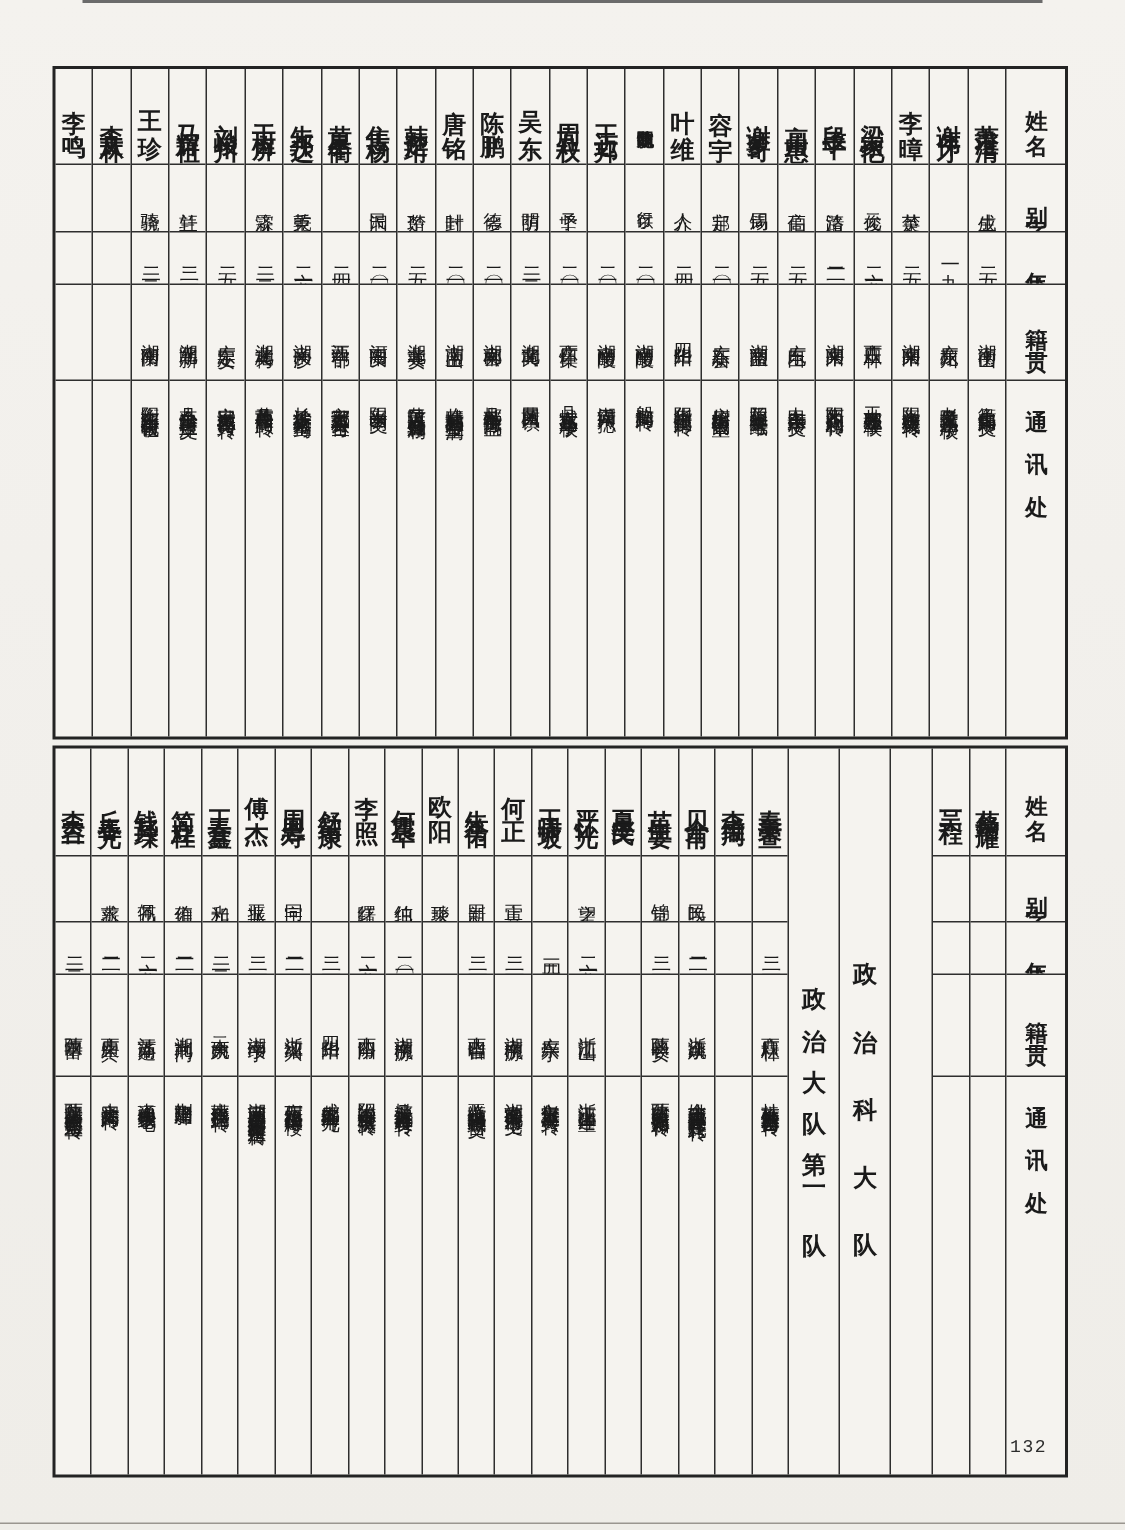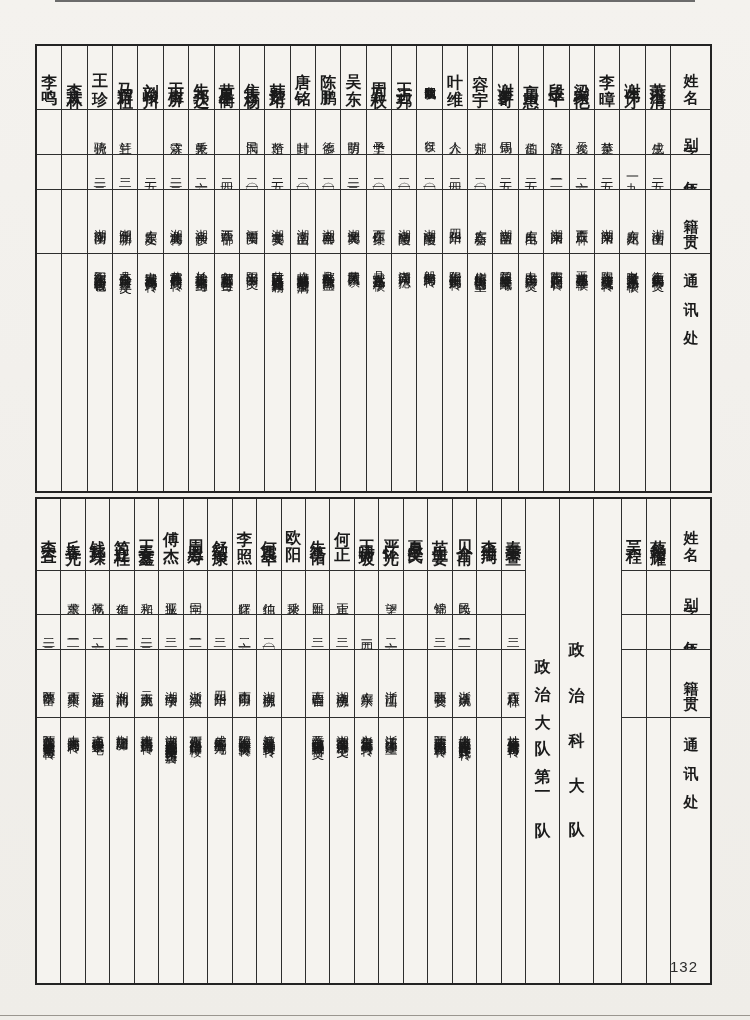--- a/index.html
+++ b/index.html
@@ -60,22 +60,22 @@
   .hdr-0 .vtxt{letter-spacing:1.1em;}
   .hdr-1 .vtxt{letter-spacing:0.5em;}
   .hdr-2 .vtxt{letter-spacing:0.2em;}
   .hdr-3 .vtxt{letter-spacing:1.0em;}
   .hdr-4 .vtxt{letter-spacing:1.9em;}
 
   .unit-col .vtxt{font-size:16px;font-weight:600;}
 
   .page-number{
     position:absolute;top:958px;right:52px;
-    font-size:15px;color:#2c2c2c;letter-spacing:1px;
-    font-family:Liberation Sans, sans-serif;
+    font-size:12px;color:#2c2c2c;letter-spacing:1px;
+    font-family:Liberation Mono, monospace;
   }
 </style>
 </head>
 <body>
 
 <div class="page">
   <div class="edge-artifact edge-top"></div>
   <div class="edge-artifact edge-bottom"></div>
 
   <div id="table-top" class="vtable t-top">

